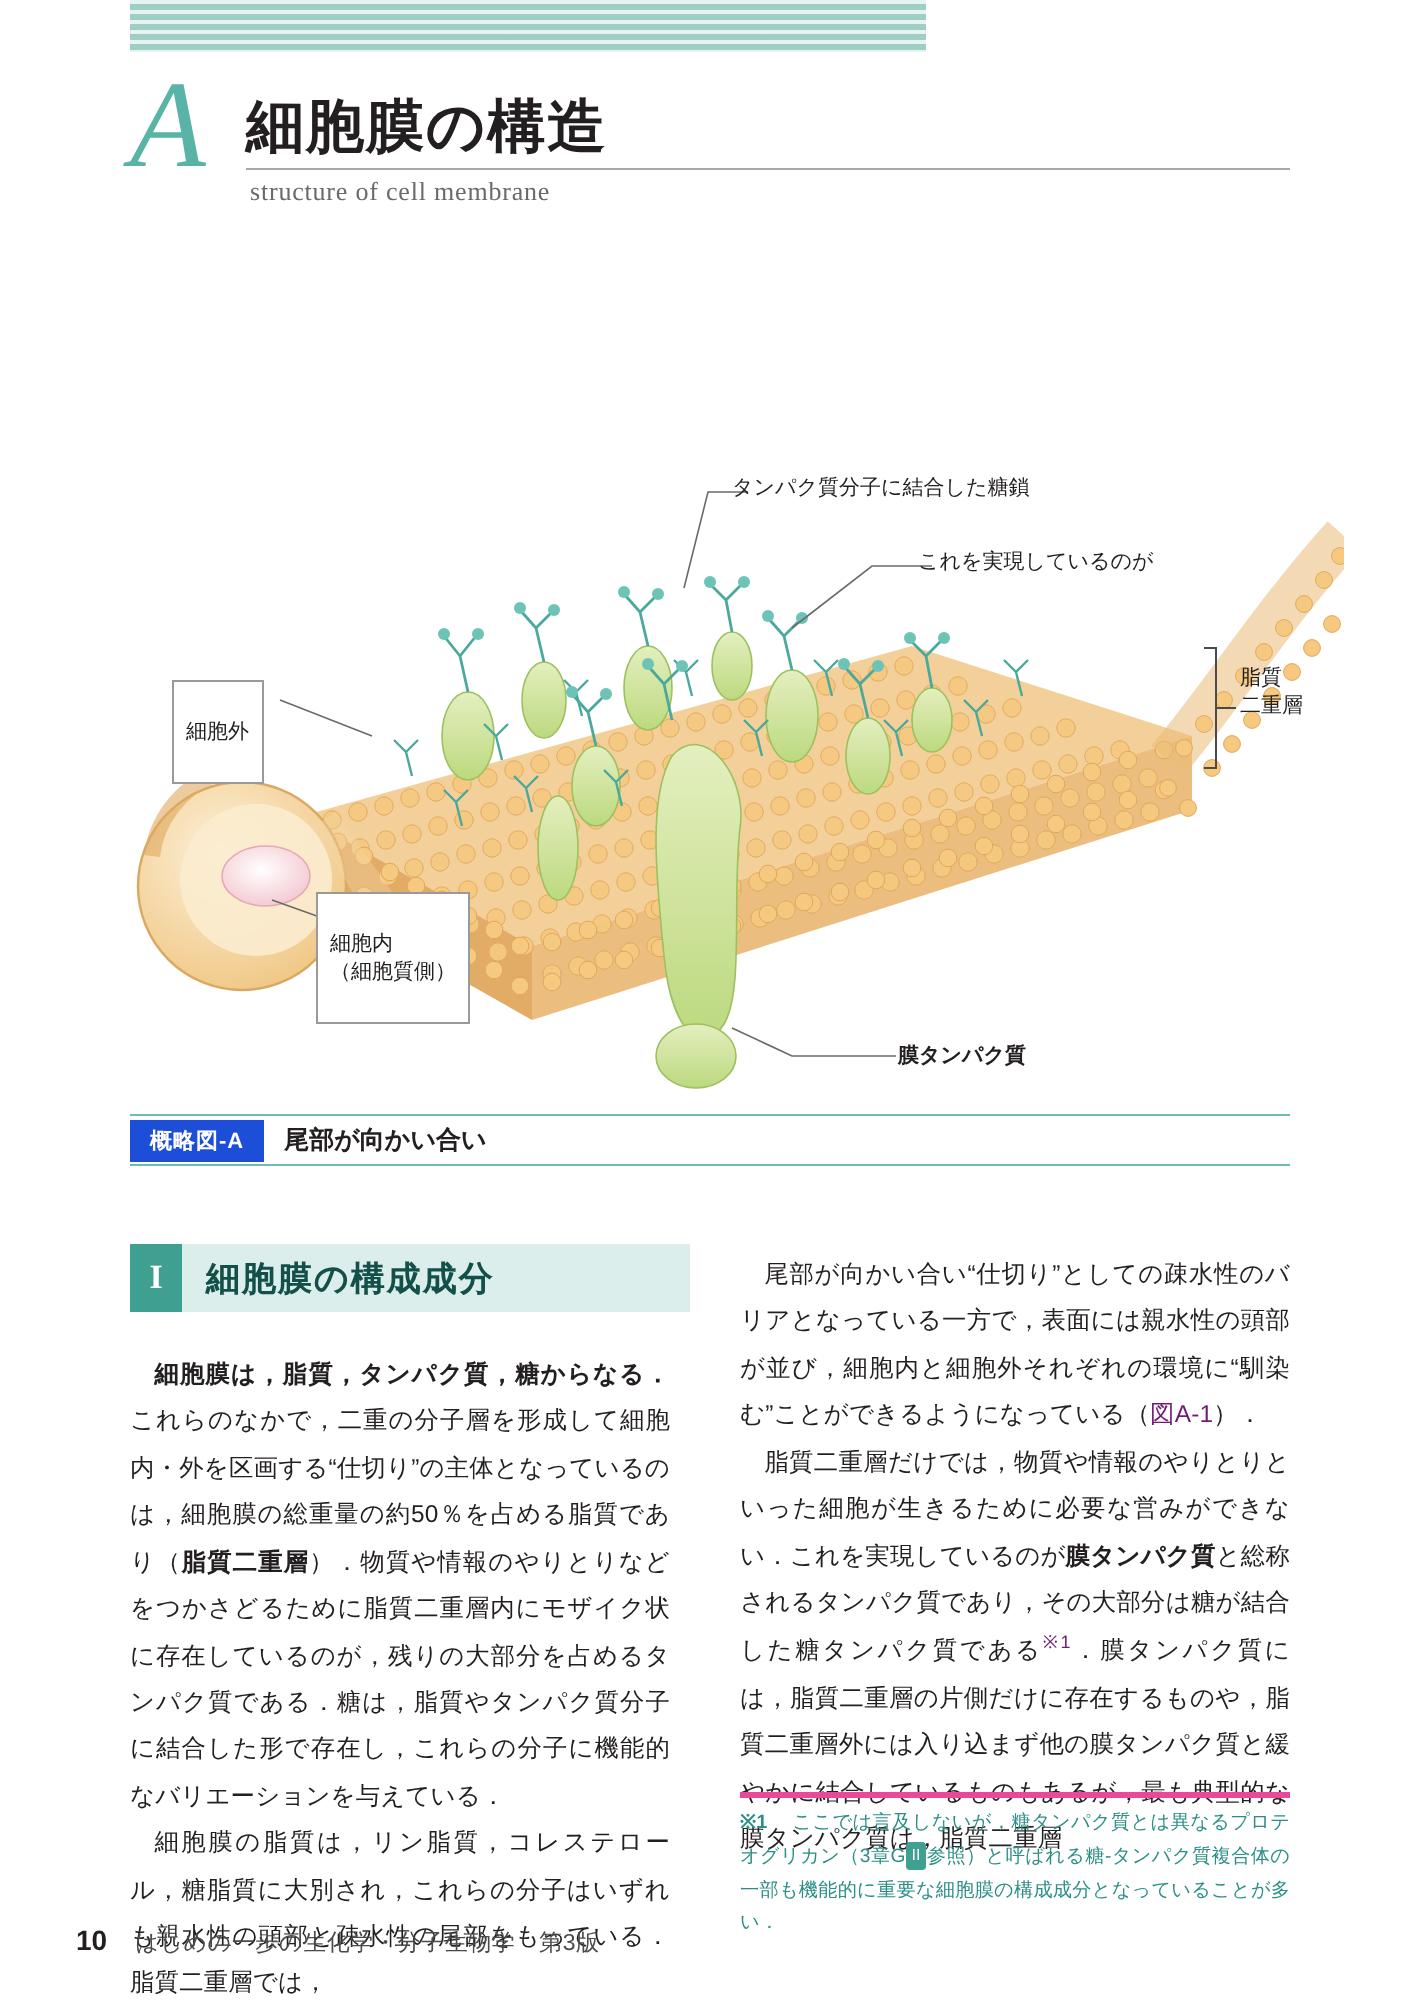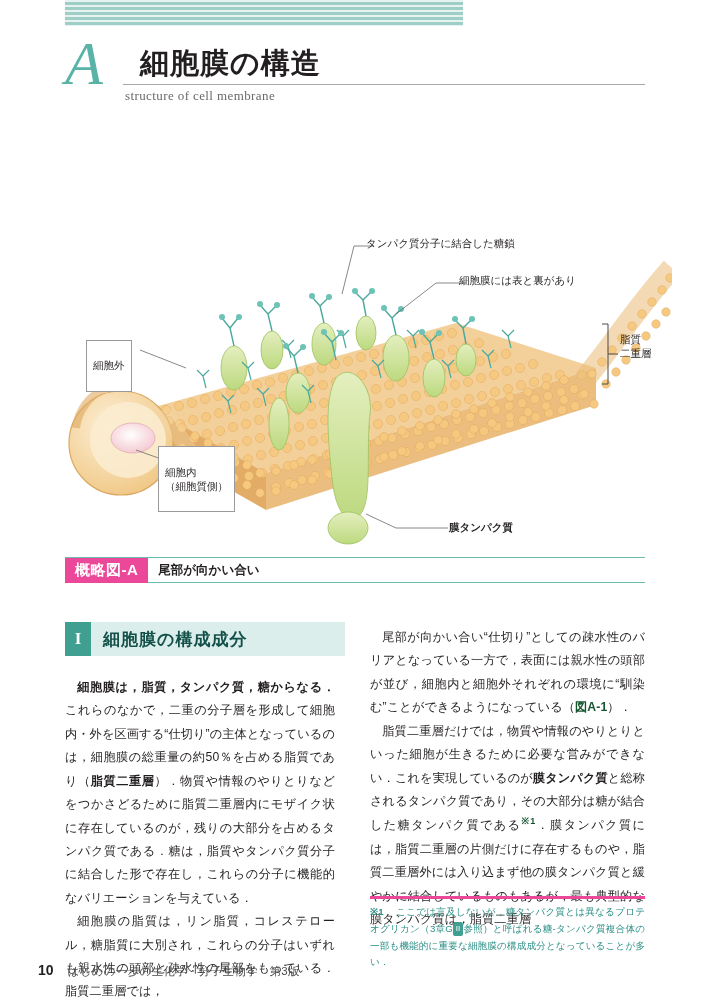--- a/index.html
+++ b/index.html
@@ -27,21 +27,21 @@
 
   
   .head{position:absolute;left:65px;top:36px;width:580px;height:78px;}
   .head .letter{
     position:absolute;left:0;top:-4px;
     font-family:"Liberation Serif", serif;
     font-size:62px;font-style:italic;color:#59b3a6;line-height:1;
   }
   .head .title{
     position:absolute;left:58px;top:8px;
-    font-size:29px;font-weight:bold;letter-spacing:1px;color:#231f20;margin-left:17px;
+    font-size:29px;font-weight:bold;letter-spacing:1px;color:#231f20;
   }
   .head .subtitle{
     position:absolute;left:60px;top:52px;
     font-family:"Liberation Serif", serif;
     font-size:13px;color:#6a6a6a;letter-spacing:.4px;
   }
   .head .rule{
     position:absolute;left:58px;top:48px;width:522px;height:1px;background:#a8a8a8;
   }
 
@@ -68,21 +68,21 @@
     border:1px solid #9a9a9a;background:#fff;padding:18px 6px;
   }
 
   
   .figcap{
     position:absolute;left:65px;top:557px;width:580px;height:24px;
     border-top:1px solid #6cbdb0;border-bottom:1px solid #6cbdb0;
     display:flex;align-items:center;
   }
   .figcap .tag{
-    background:#ec4899;color:#fff;font-size:15px;font-weight:bold;
+    background:#1d4ed8;color:#fff;font-size:11px;font-weight:bold;
     padding:3px 10px;margin-right:10px;letter-spacing:.5px;
   }
   .figcap .txt{font-size:12.5px;font-weight:bold;color:#231f20;}
 
   
   .sect{
     position:absolute;left:65px;top:622px;width:280px;height:34px;
     background:#dceeeb;display:flex;align-items:center;
   }
   .sect .num{
@@ -97,21 +97,21 @@
 
   
   .col{
     position:absolute;font-size:12.2px;line-height:1.92;
     text-align:justify;letter-spacing:.1px;color:#231f20;
   }
   .col.left{left:65px;top:676px;width:270px;}
   .col.right{left:370px;top:626px;width:275px;}
   .col p{margin:0 0 0 0;text-indent:1em;}
   .bold{font-weight:bold;}
-  .ref{color:#14532d;font-weight:bold;}
+  .ref{color:#701a75;font-weight:normal;}
   .supsmall{font-size:9px;vertical-align:super;}
 
   
   .footnote{
     position:absolute;left:370px;top:896px;width:275px;
     border-top:3px solid #ec4899;padding-top:5px;
     font-size:9.6px;line-height:1.75;color:#4e4e4e;text-align:justify;
   }
   .footnote .mark{color:#2b8f86;font-weight:bold;}
   .footnote .grn{color:#2b8f86;}
@@ -537,21 +537,21 @@
         <path d="M412,300 L360,300 L330,286"></path>
       </g>
 
       <g stroke="#4a4a4a" stroke-width="1" fill="none">
         <path d="M566,96 L572,96 L572,156 L566,156"></path>
         <path d="M572,126 L582,126"></path>
       </g>
     </svg>
 
     <div class="fig-label" style="left:330px;top:9px;">タンパク質分子に結合した糖鎖</div>
-    <div class="fig-label" style="left:423px;top:46px;">細胞膜には表と裏があり</div>
+    <div class="fig-label" style="left:423px;top:46px;">これを実現しているのが</div>
     <div class="fig-box" style="left:50px;top:112px;">細胞外</div>
     <div class="fig-box" style="left:122px;top:218px;line-height:1.35;text-align:left;">
       <span>細胞内</span><br>
       <span>（細胞質側）</span>
     </div>
     <div class="fig-label" style="left:584px;top:104px;line-height:1.35;">
       <span>脂質</span><br>
       <span>二重層</span>
     </div>
     <div class="fig-label" style="left:413px;top:293px;font-weight:bold;">膜タンパク質</div>

